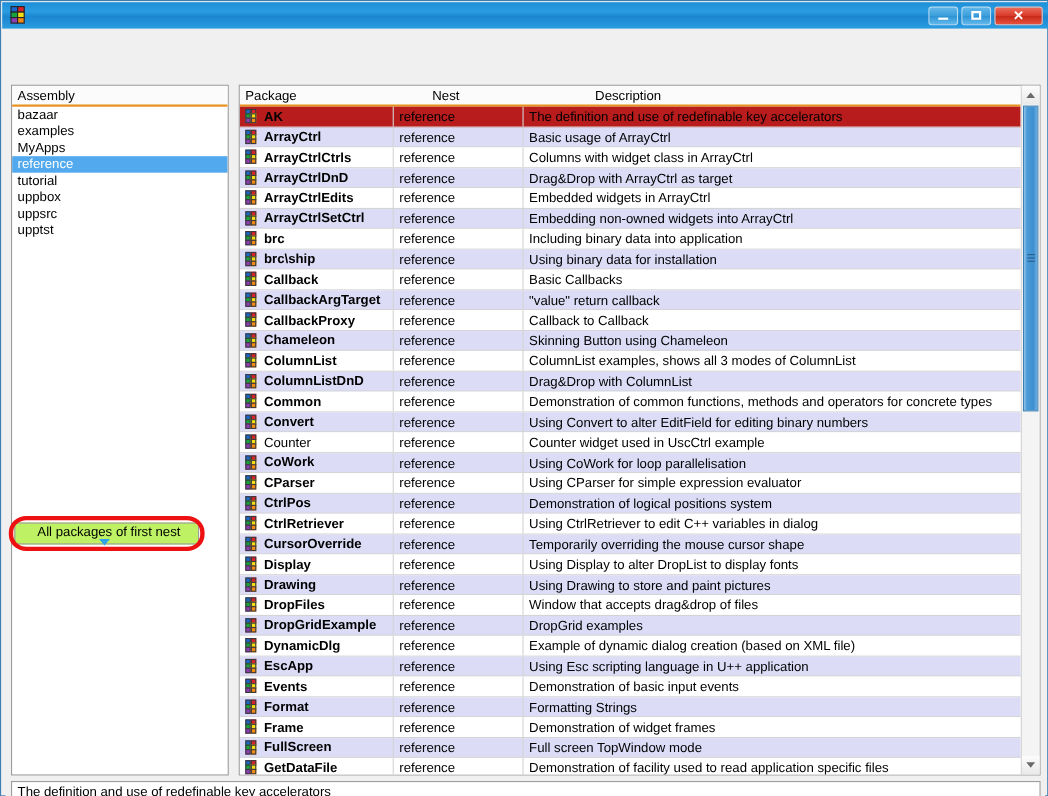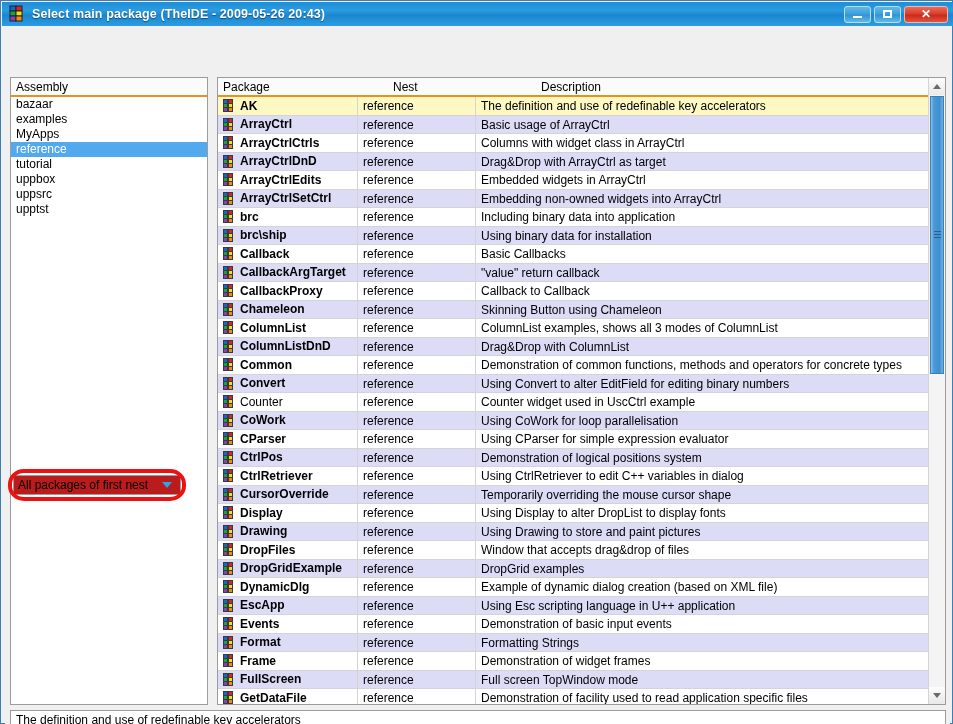--- a/index.html
+++ b/index.html
@@ -122,27 +122,28 @@
   }
 
   
   .nest-dropdown-wrap {
     position: absolute;
     left: 8px; top: 398px;
     width: 168px; height: 20px;
   }
   .nest-dropdown {
     width: 168px; height: 20px;
-    background: #b91c1c;
+    background: #bef264;
     border: 1px solid #9c9c9c;
     box-sizing: border-box;
     display: flex;
     align-items: center;
     font-size: 12px;
     padding-left: 4px;
+    flex-direction: column;
   }
   .nest-dropdown .dd-label { flex: 1 1 auto; white-space: nowrap; }
   .dd-arrow {
     width: 0; height: 0;
     border-left: 5px solid transparent;
     border-right: 5px solid transparent;
     border-top: 6px solid #2fa3e8;
     margin-right: 8px;
   }
   .red-annotation {
@@ -188,21 +189,21 @@
   .trow {
     display: flex;
     height: 18.5px;
     line-height: 18px;
     font-size: 12px;
     box-sizing: border-box;
     border-bottom: 1px solid #d4d4d4;
     background: #ffffff;
   }
   .trow.alt      { background: #dcdcf7; }
-  .trow.selected { background: #fef9c3; }
+  .trow.selected { background: #b91c1c; }
 
   .td { box-sizing: border-box; overflow: hidden; white-space: nowrap; }
   .td.c-pkg {
     width: 140px;
     display: flex; align-items: center;
     padding-left: 4px;
     border-right: 1px solid #d4d4d4;
     font-weight: bold;
   }
   .td.c-pkg.plain { font-weight: normal; }
@@ -354,21 +355,20 @@
     <div class="app-icon">
       <svg width="18" height="18" viewBox="0 0 18 18">
         <rect x="2" y="1" width="6" height="5" fill="#1b66c9" stroke="#222" stroke-width="1"></rect>
         <rect x="8" y="1" width="6" height="5" fill="#d8232a" stroke="#222" stroke-width="1"></rect>
         <rect x="2" y="6" width="6" height="5" fill="#19a33d" stroke="#222" stroke-width="1"></rect>
         <rect x="8" y="6" width="6" height="5" fill="#f2e014" stroke="#222" stroke-width="1"></rect>
         <rect x="2" y="11" width="6" height="5" fill="#8b3fb0" stroke="#222" stroke-width="1"></rect>
         <rect x="8" y="11" width="6" height="5" fill="#f28a14" stroke="#222" stroke-width="1"></rect>
       </svg>
     </div>
-    <div class="title-text">Select main package (TheIDE - 2009-05-26 20:43)</div>
     <div class="win-buttons">
       <div class="win-btn mini">
         <div class="glyph-min"></div>
       </div>
       <div class="win-btn maxi">
         <div class="glyph-max"></div>
       </div>
       <div class="win-btn close">
         <span class="glyph-close">✕</span>
       </div>

